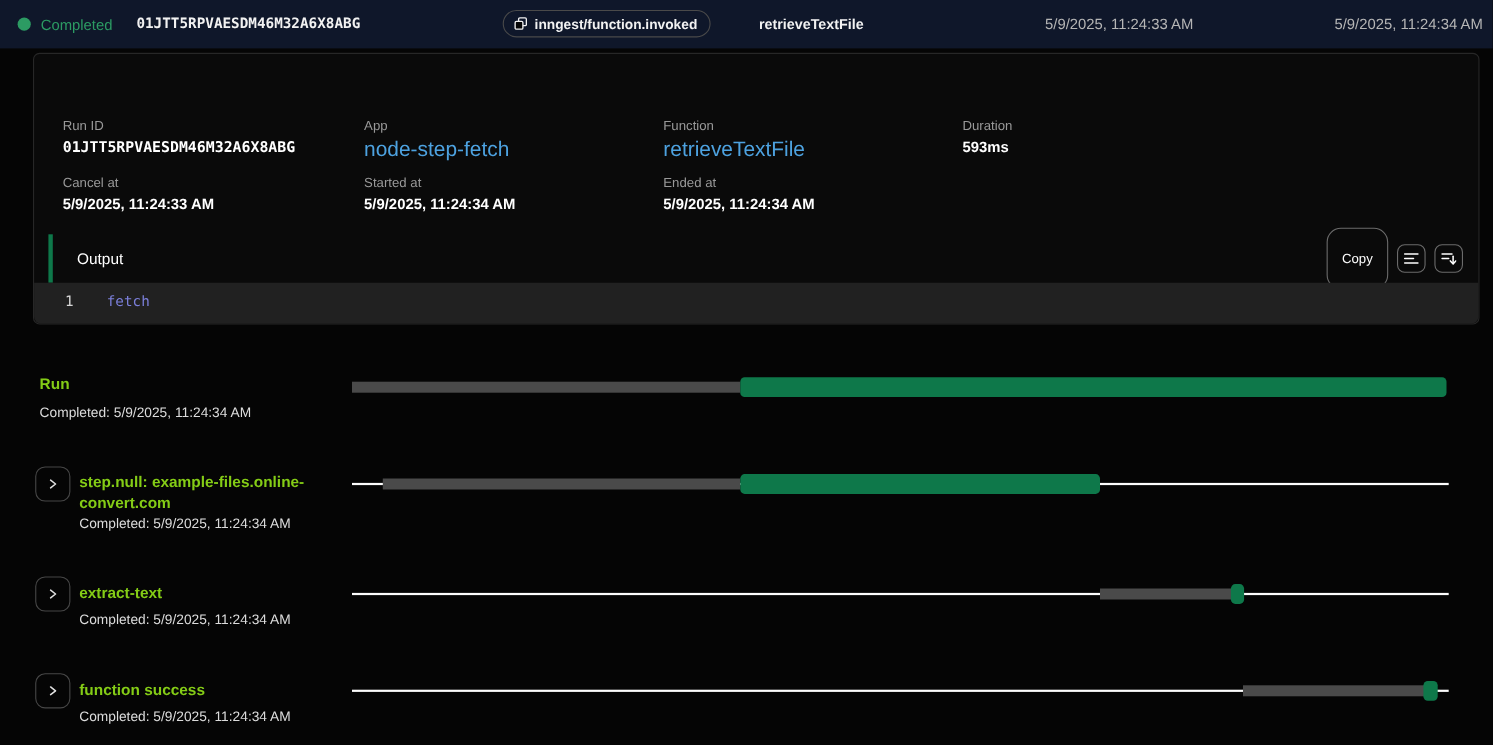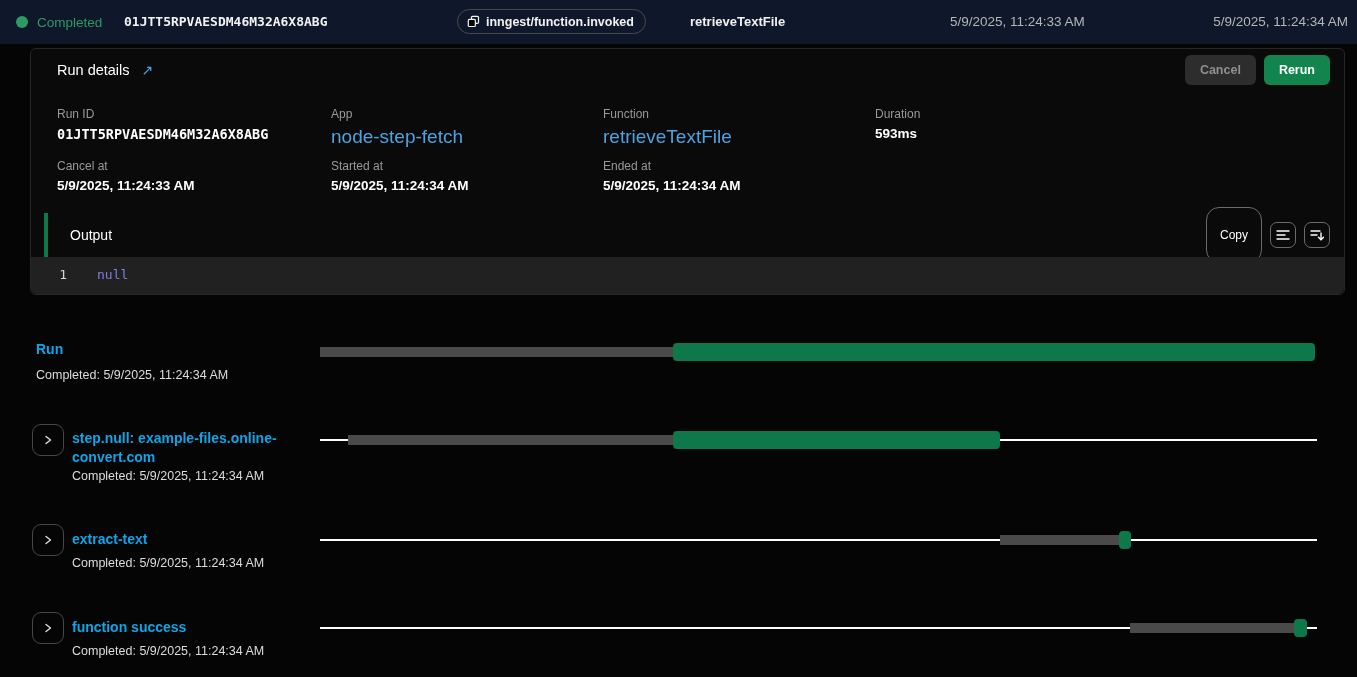--- a/index.html
+++ b/index.html
@@ -49,21 +49,21 @@
               font-size:12px; font-weight:500; padding:20px 13px; cursor:pointer; }
   .icon-btn { width:26px; height:26px; background:transparent; border:1px solid #6b6b6b; border-radius:7px;
               display:flex; align-items:center; justify-content:center; cursor:pointer; }
   .code-area { position:absolute; left:0; top:208px; right:0; bottom:0; background:#212121;
                border-radius:0 0 6px 6px; }
   .code-line { display:flex; padding-top:10px; font-size:13px; }
   .code-gutter { width:44px; text-align:right; padding-right:8px; color:#d7d7d7; }
   .code-text { padding-left:22px; color:var(--code-null,#7b7fd9); }
 
   
-  .tl-title { position:absolute; font-size:14px; font-weight:600; color:#0ea5e9; }
+  .tl-title { position:absolute; font-size:14px; font-weight:600; color:#84cc16; }
   .tl-status { position:absolute; font-size:12.5px; font-weight:400; color:#dcdcdc; }
   .expand-btn { position:absolute; width:32px; height:32px; background:transparent; border:1px solid #474747;
                 border-radius:9px; display:flex; align-items:center; justify-content:center; cursor:pointer; }
   .track { position:absolute; left:320px; width:997px; height:20px; }
   .baseline { position:absolute; left:0; right:0; top:9px; height:2px; background:#fdfdfd; }
   .seg { position:absolute; }
   .seg-queued { top:5px; height:10px; background:var(--bar-gray,#4a4a4a); }
   .seg-running { top:1px; height:18px; background:var(--bar-green,#0e784a); border-radius:4px; }
 
   svg { display:block; }
@@ -85,28 +85,20 @@
       </svg>
     </span>
     <span>inngest/function.invoked</span>
   </span>
   <span class="top-fn">retrieveTextFile</span>
   <span class="top-ts1">5/9/2025, 11:24:33 AM</span>
   <span class="top-ts2">5/9/2025, 11:24:34 AM</span>
 </div>
 
 <div class="panel">
-  <div class="panel-header">
-    <span class="panel-title">Run details</span>
-    <a class="ext-link">↗</a>
-    <div class="header-actions">
-      <button class="btn-cancel">Cancel</button>
-      <button class="btn-rerun">Rerun</button>
-    </div>
-  </div>
 
   <div class="field fc1 fr1">
     <div class="f-label">Run ID</div>
     <div class="f-value mono">01JTT5RPVAESDM46M32A6X8ABG</div>
   </div>
   <div class="field fc2 fr1">
     <div class="f-label">App</div>
     <div class="f-value link">node-step-fetch</div>
   </div>
   <div class="field fc3 fr1">
@@ -149,21 +141,21 @@
           <line x1="11" y1="4" x2="11" y2="10.5"></line>
           <path d="M8.5 8.2 L11 10.8 L13.5 8.2"></path>
         </svg>
       </button>
     </div>
   </div>
 
   <div class="code-area">
     <div class="code-line">
       <span class="code-gutter mono">1</span>
-      <span class="code-text mono">null</span>
+      <span class="code-text mono">fetch</span>
     </div>
   </div>
 </div>
 
 <div class="tl-title" style="left:36px; top:341px;">Run</div>
 <div class="tl-status" style="left:36px; top:368px;">Completed: 5/9/2025, 11:24:34 AM</div>
 <div class="track" style="top:342px;">
     <div class="seg seg-queued" style="left: 0px; width: 353px;"></div>
     <div class="seg seg-running" style="left: 353px; width: 642px;"></div>
   </div>

